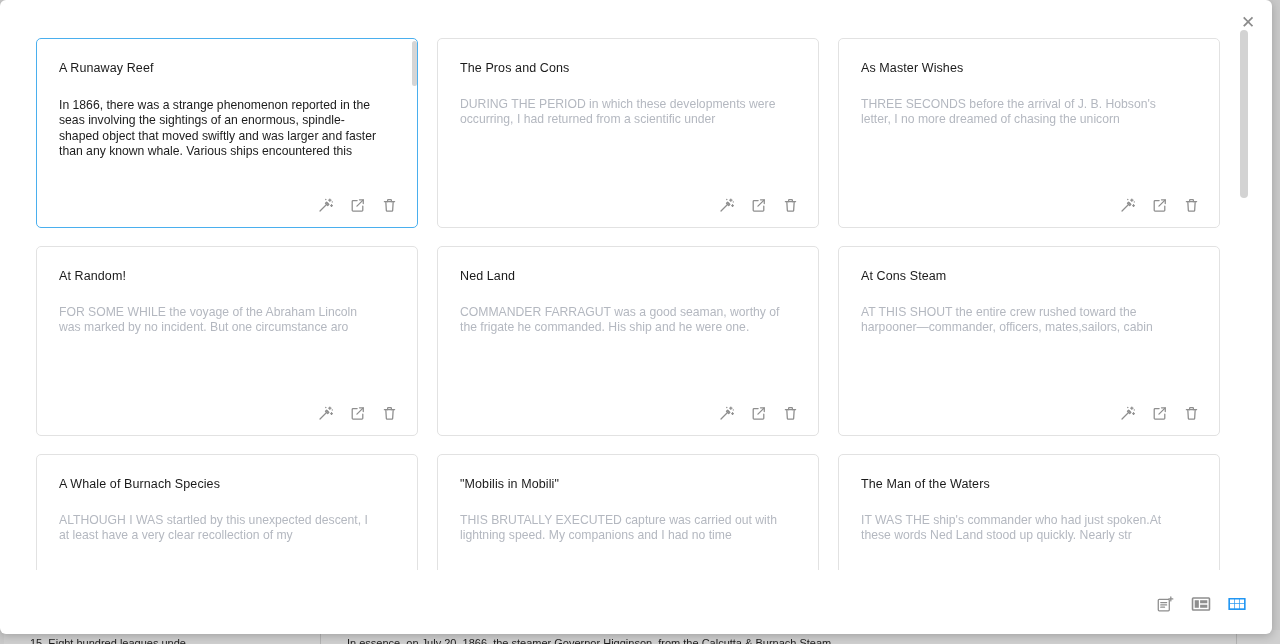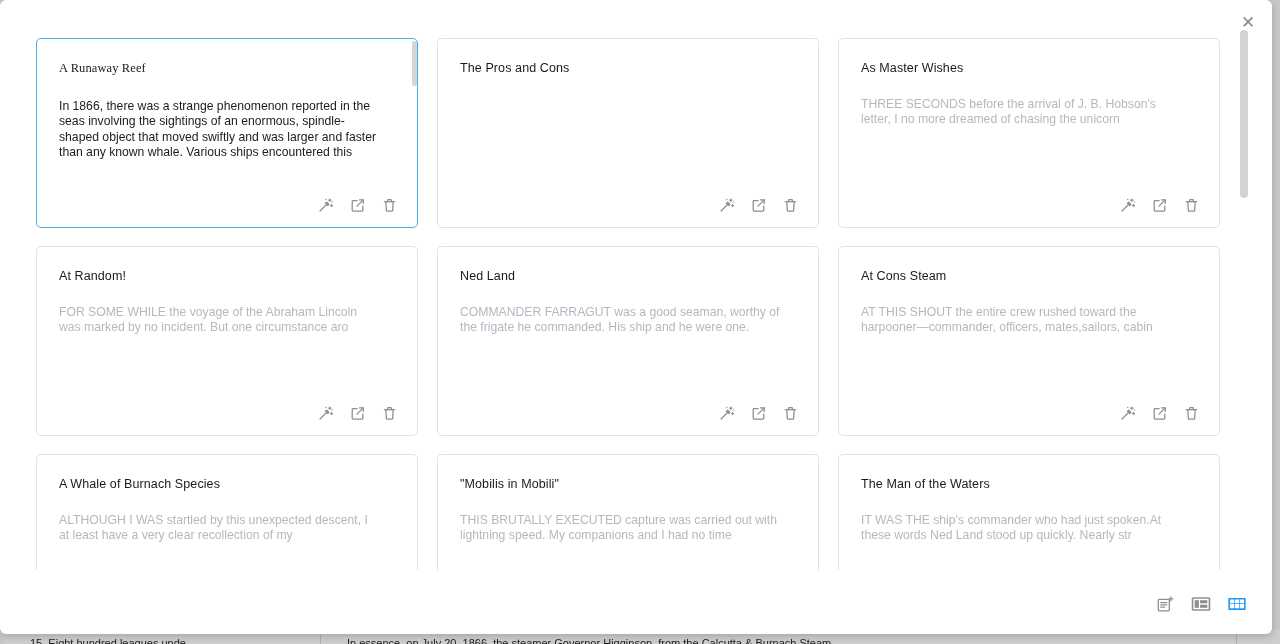--- a/index.html
+++ b/index.html
@@ -83,21 +83,21 @@
 
   .card-title {
     font-size: 12.5px;
     color: #1a1a1a;
     font-weight: 400;
     letter-spacing: .1px;
     margin: 0 0 22px 0;
     white-space: nowrap;
     overflow: hidden;
   }
-  .card.selected .card-title { margin-bottom: 23px; font-family: Liberation Serif, serif; }
+  .card.selected .card-title { margin-bottom: 23px; }
 
   .card-body {
     position: relative;
     font-size: 12.2px;
     line-height: 15.4px;
     color: #b4b8c0;
     max-height: 62px;
     overflow: hidden;
     padding-right: 14px;
   }
@@ -197,20 +197,21 @@
               <svg width="17" height="17" viewBox="0 0 18 18">
                 <path d="M3.6 4.9 h10.8" stroke="currentColor" fill="none" stroke-width="1.35" stroke-linecap="round" stroke-linejoin="round"></path>
                 <path d="M7.0 4.9 V3.4 a.6.6 0 0 1 .6-.6 h2.8 a.6.6 0 0 1 .6.6 v1.5" stroke="currentColor" fill="none" stroke-width="1.35" stroke-linecap="round" stroke-linejoin="round"></path>
                 <path d="M5.1 4.9 l.55 9.3 a.8.8 0 0 0 .8 .75 h5.1 a.8.8 0 0 0 .8-.75 L12.9 4.9" stroke="currentColor" fill="none" stroke-width="1.35" stroke-linecap="round" stroke-linejoin="round"></path>
               </svg>
             </button>
           </div>
         </div>
         <div class="card">
           <div class="card-title">The Pros and Cons</div>
+          <div class="card-body">DURING THE PERIOD in which these developments were occurring, I had returned from a scientific under</div>
           <div class="card-actions">
             <button class="act-icon" title="Generate">
               <svg width="17" height="17" viewBox="0 0 18 18">
                 <path d="M3.2 14.8 L11.4 6.6" stroke="currentColor" fill="none" stroke-width="1.35" stroke-linecap="round" stroke-linejoin="round"></path>
                 <path d="M10.2 5.4 L12.6 7.8 L11.4 9.0 L9.0 6.6 Z" stroke="currentColor" fill="none" stroke-width="1.35" stroke-linecap="round" stroke-linejoin="round"></path>
                 <path d="M13.6 2.2 v2.4 M12.4 3.4 h2.4" stroke="currentColor" fill="none" stroke-width="1.35" stroke-linecap="round" stroke-linejoin="round"></path>
                 <path d="M15.4 8.2 v1.8 M14.5 9.1 h1.8" stroke="currentColor" fill="none" stroke-width="1.35" stroke-linecap="round" stroke-linejoin="round"></path>
                 <circle cx="9.3" cy="2.6" r=".75" fill="currentColor" stroke="none"></circle>
                 <circle cx="16.2" cy="5.2" r=".7" fill="currentColor" stroke="none"></circle>
               </svg>

